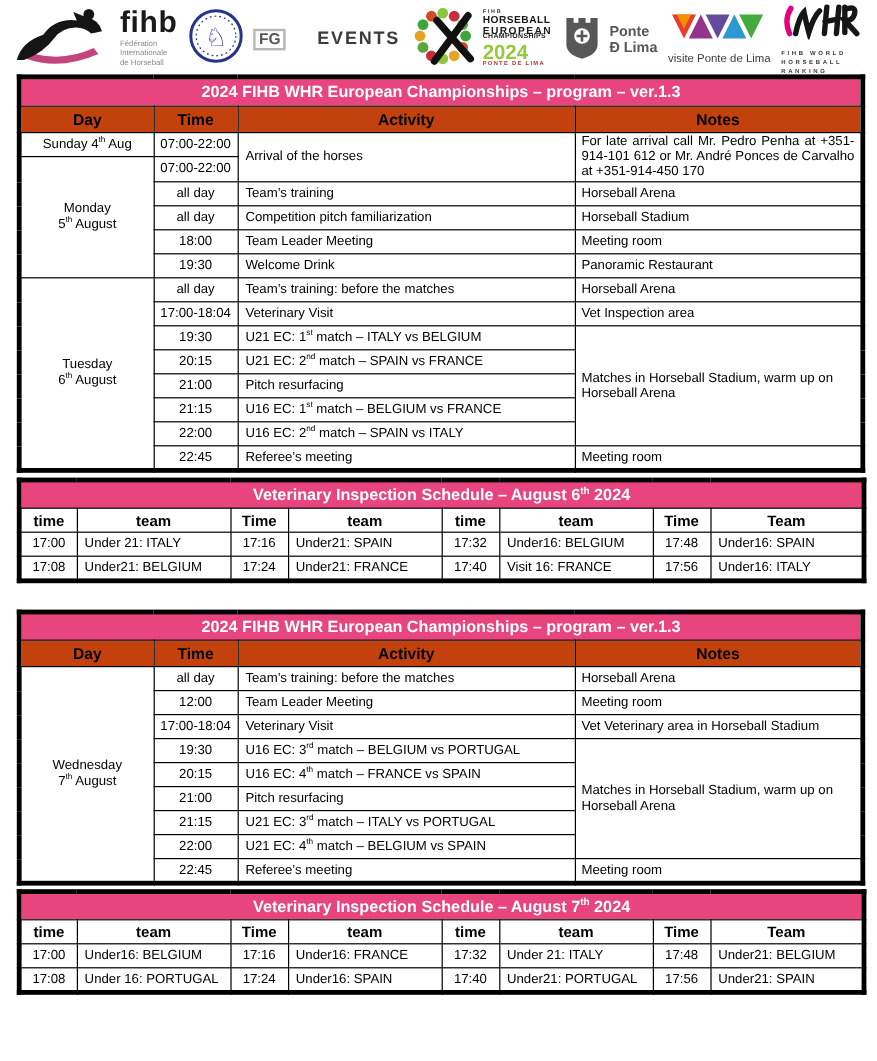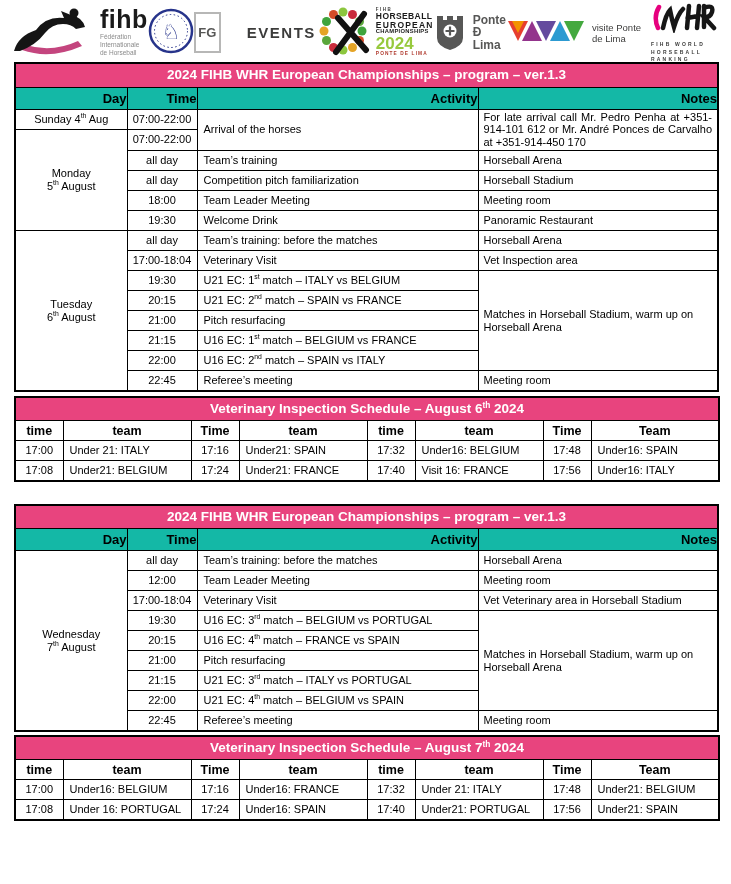--- a/index.html
+++ b/index.html
@@ -12,52 +12,52 @@
 
   
   .logos {
     display:flex; align-items:center; justify-content:space-between;
     padding:7px 14px 4px 8px; height:62px;
   }
   .logo { display:flex; align-items:center; gap:4px; }
   .fihb-text .fihb-word { font-size:25px; font-weight:bold; letter-spacing:0.5px; line-height:0.9; color:#1a1a1a; }
   .fihb-text .fihb-sub { font-size:6.5px; color:#8a8a8a; line-height:1.25; margin-top:2px; }
   .fg-box {
-    width:27px; height:41px; border:2px solid #b7b7b6; color:#575756;
+    width:27px; height:18px; border:2px solid #b7b7b6; color:#575756;
     display:flex; align-items:center; justify-content:center;
     font-size:13px; font-weight:bold;
   }
   .fg-events-word { font-size:15px; font-weight:bold; color:#3c3c3b; letter-spacing:1.5px; margin-left:22px; }
   .ehc-text { text-align:left; line-height:1; margin-left:2px; }
   .ehc-top { font-size:4.5px; letter-spacing:1.5px; color:#3c3c3b; font-weight:bold; }
   .ehc-l1 { font-size:8.5px; font-weight:bold; color:#1a1a1a; letter-spacing:0.4px; }
   .ehc-l2 { font-size:8.5px; font-weight:bold; color:#1a1a1a; letter-spacing:1.2px; }
   .ehc-l3 { font-size:5.8px; font-weight:bold; color:#1a1a1a; letter-spacing:0.3px; }
   .ehc-year { font-size:17px; font-weight:bold; color:#97c93d; line-height:1; }
   .ehc-place { font-size:4.8px; font-weight:bold; color:#b03a2e; letter-spacing:1.1px; }
   .ponte-name { font-size:12px; font-weight:bold; color:#575756; line-height:1.05; margin-left:3px; }
-  .visite { display:flex; flex-direction:row; align-items:center; }
+  .visite { display:flex; flex-direction:column; align-items:center; }
   .visite-label { font-size:9.5px; color:#3c3c3b; margin-top:1px; }
   .whr { display:flex; flex-direction:column; align-items:flex-start; }
   .whr-lines { font-size:5px; letter-spacing:2.2px; color:#3c3c3b; line-height:1.5; font-weight:bold; }
 
   
   table {
     width:703px; margin-left:14px; border-collapse:collapse; table-layout:fixed;
-    border:2px solid #000000;
+    border:4px solid #000000;
     padding-left:40px;
   }
   td, th { border:1px solid #000; overflow:hidden; }
   .title-cell {
     background:#e8447e; color:#fff; font-weight:bold; font-size:13.5px;
     text-align:center; height:24px; vertical-align:middle;
   }
   .phead {
-    background:#14b8a6; font-weight:bold; font-size:13px;
-    text-align:right; height:22px; vertical-align:middle;
+    background:#c2410c; font-weight:bold; font-size:13px;
+    text-align:center; height:22px; vertical-align:middle;
   }
   .vhead {
     background:#fff; font-weight:bold; font-size:12.5px;
     text-align:center; height:20px; vertical-align:middle;
   }
   td { font-size:11px; height:20px; vertical-align:middle; padding:1px 4px; line-height:1.18; }
   .c-day  { text-align:center; padding:1px 2px; }
   .c-time { text-align:center; padding:1px 1px; }
   .c-activity { text-align:left; padding-left:6px; }
   .c-notes { text-align:left; padding:1px 5px; }

